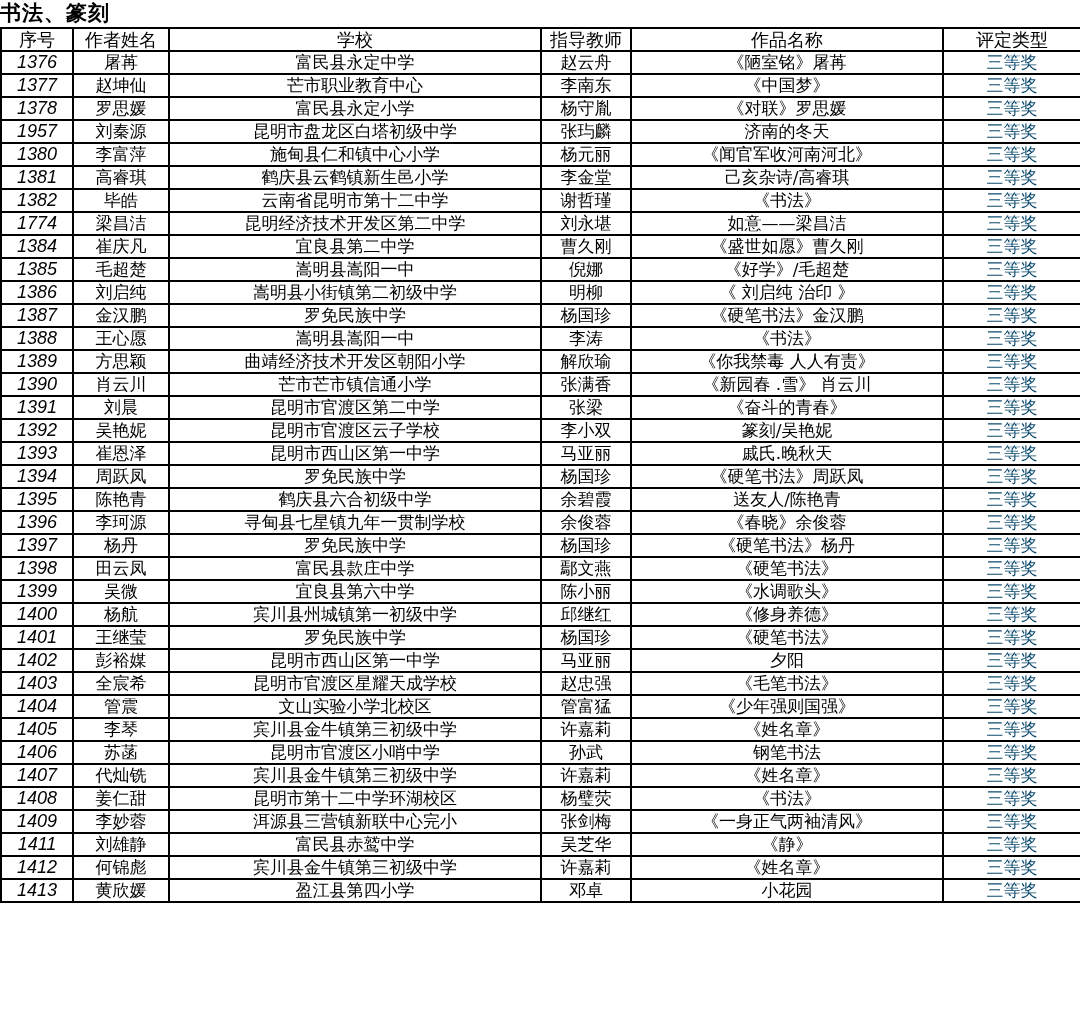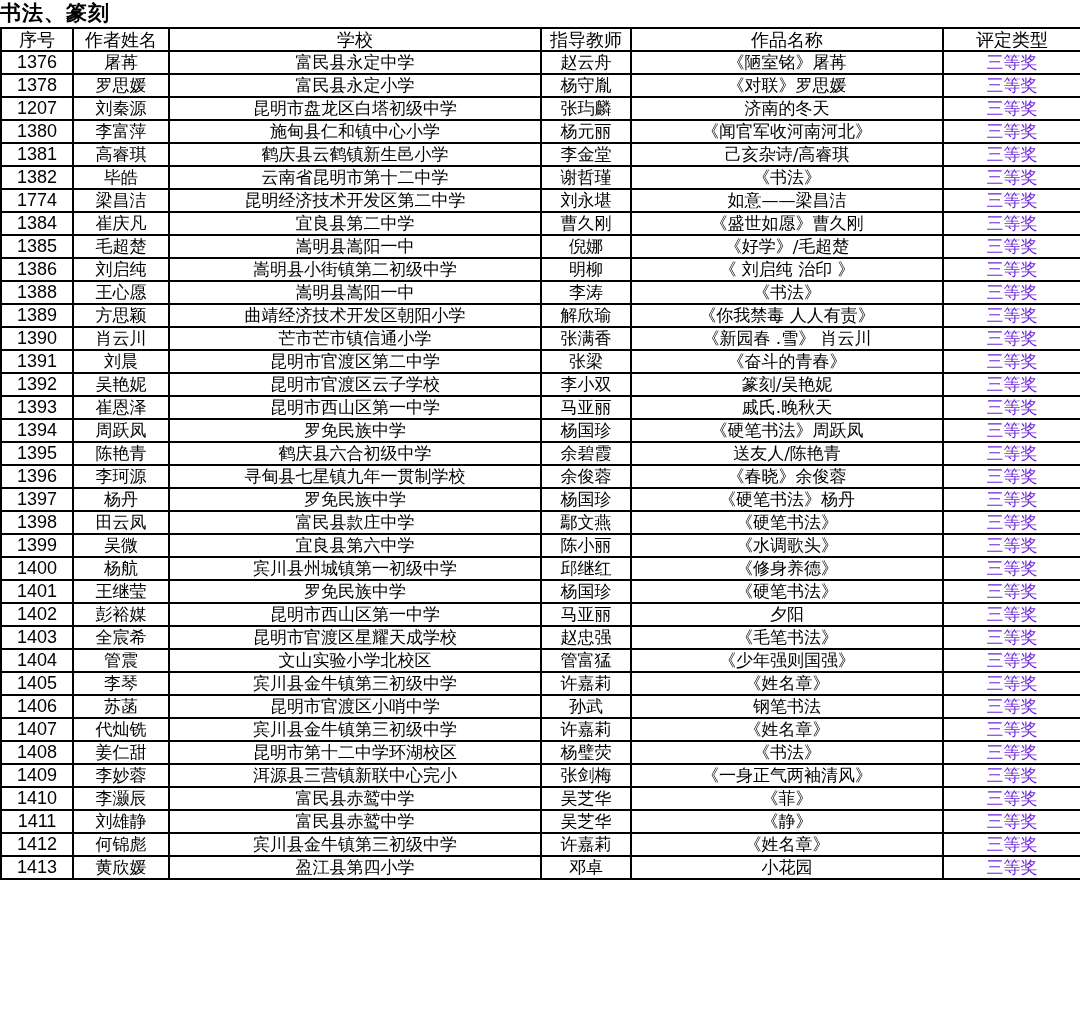--- a/index.html
+++ b/index.html
@@ -3,22 +3,22 @@
   <meta charset="utf-8">
   <style>
     html, body { margin: 0; padding: 0; background: #ffffff; }
     body { width: 1080px; height: 1031px; overflow: hidden; position: relative; font-family: "DejaVu Serif", "Liberation Serif", serif; color: #000; }
     .title { position: absolute; top: 0; left: 0; width: 1080px; height: 27px; text-align: left; font-family: "DejaVu Sans", "Liberation Sans", sans-serif; font-size: 21px; font-weight: bold; line-height: 27px; letter-spacing: 1px; }
     table { position: absolute; top: 27px; left: 0; width: 1080px; border-collapse: collapse; table-layout: fixed; }
     col.c0 { width: 72px; } col.c1 { width: 96px; } col.c2 { width: 372px; }
     col.c3 { width: 90px; } col.c4 { width: 312px; } col.c5 { width: 138px; }
     th, td { border: 2px solid #000; height: 21px; padding: 0; text-align: center; vertical-align: middle; white-space: nowrap; overflow: hidden; font-size: 17px; line-height: 21px; }
     th { font-family: "DejaVu Sans", "Liberation Sans", sans-serif; font-weight: normal; font-size: 18px; margin-top: 9px; }
-    td.num { font-family: "Liberation Sans", "DejaVu Sans", sans-serif; font-size: 18px; }
-    td.award { color: #6d28d9; }
+    td.num { font-family: "Liberation Sans", "DejaVu Sans", sans-serif; font-size: 18px; font-style: italic; }
+    td.award { color: #0c4a6e; }
   </style>
 </head>
 <body>
 
 <div class="title">书法、篆刻</div>
 
 <table>
   <colgroup>
     <col class="c0">
       <col class="c1">
@@ -40,29 +40,37 @@
   <tbody id="table-body">
       <tr>
         <td class="num">1376</td>
         <td>屠苒</td>
         <td>富民县永定中学</td>
         <td>赵云舟</td>
         <td>《陋室铭》屠苒</td>
         <td class="award">三等奖</td>
       </tr>
       <tr>
+        <td class="num">1377</td>
+        <td>赵坤仙</td>
+        <td>芒市职业教育中心</td>
+        <td>李南东</td>
+        <td>《中国梦》</td>
+        <td class="award">三等奖</td>
+      </tr>
+      <tr>
         <td class="num">1378</td>
         <td>罗思媛</td>
         <td>富民县永定小学</td>
         <td>杨守胤</td>
         <td>《对联》罗思媛</td>
         <td class="award">三等奖</td>
       </tr>
       <tr>
-        <td class="num">1207</td>
+        <td class="num">1957</td>
         <td>刘秦源</td>
         <td>昆明市盘龙区白塔初级中学</td>
         <td>张玙麟</td>
         <td>济南的冬天</td>
         <td class="award">三等奖</td>
       </tr>
       <tr>
         <td class="num">1380</td>
         <td>李富萍</td>
         <td>施甸县仁和镇中心小学</td>
@@ -112,20 +120,28 @@
       </tr>
       <tr>
         <td class="num">1386</td>
         <td>刘启纯</td>
         <td>嵩明县小街镇第二初级中学</td>
         <td>明柳</td>
         <td>《 刘启纯 治印 》</td>
         <td class="award">三等奖</td>
       </tr>
       <tr>
+        <td class="num">1387</td>
+        <td>金汉鹏</td>
+        <td>罗免民族中学</td>
+        <td>杨国珍</td>
+        <td>《硬笔书法》金汉鹏</td>
+        <td class="award">三等奖</td>
+      </tr>
+      <tr>
         <td class="num">1388</td>
         <td>王心愿</td>
         <td>嵩明县嵩阳一中</td>
         <td>李涛</td>
         <td>《书法》</td>
         <td class="award">三等奖</td>
       </tr>
       <tr>
         <td class="num">1389</td>
         <td>方思颖</td>
@@ -288,28 +304,20 @@
       </tr>
       <tr>
         <td class="num">1409</td>
         <td>李妙蓉</td>
         <td>洱源县三营镇新联中心完小</td>
         <td>张剑梅</td>
         <td>《一身正气两袖清风》</td>
         <td class="award">三等奖</td>
       </tr>
       <tr>
-        <td class="num">1410</td>
-        <td>李灏辰</td>
-        <td>富民县赤鹫中学</td>
-        <td>吴芝华</td>
-        <td>《菲》</td>
-        <td class="award">三等奖</td>
-      </tr>
-      <tr>
         <td class="num">1411</td>
         <td>刘雄静</td>
         <td>富民县赤鹫中学</td>
         <td>吴芝华</td>
         <td>《静》</td>
         <td class="award">三等奖</td>
       </tr>
       <tr>
         <td class="num">1412</td>
         <td>何锦彪</td>

